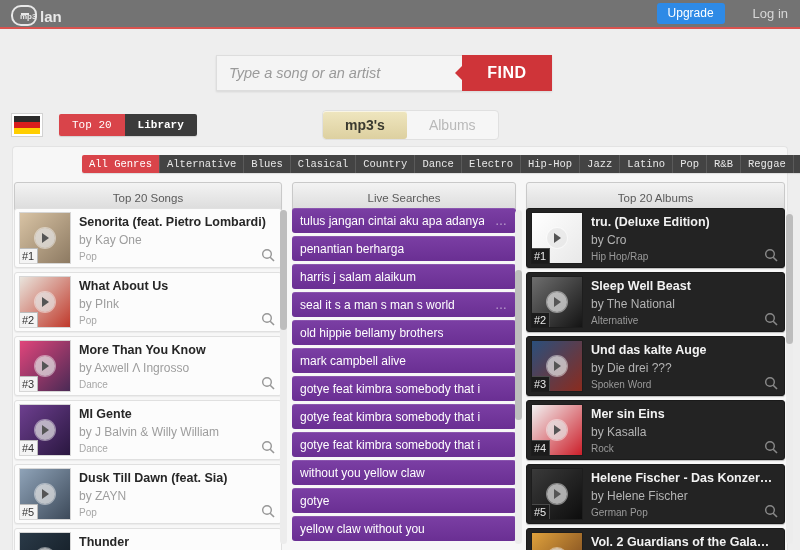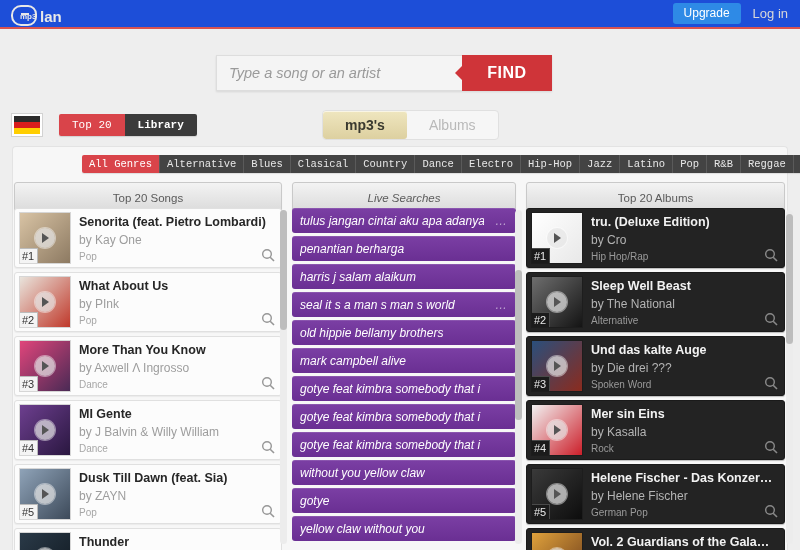--- a/index.html
+++ b/index.html
@@ -8,32 +8,32 @@
     width: 800px; height: 550px;
     background: #eeeeee;
     font-family: "Liberation Sans", sans-serif;
     overflow: hidden;
     position: relative;
   }
 
   
   #topbar {
     height: 29px;
-    background: #1d4ed8;
+    background: #737373;
     position: relative;
     border-bottom: 2px solid #d9534f;
   }
   #logo {
     position: absolute; left: 8px; top: 2px;
     width: 66px; height: 26px;
   }
   #logo svg { display:block; }
   #top-actions {
     position: absolute; right: 8px; top: 3px;
-    display: flex; align-items: center; gap: 8px;
+    display: flex; align-items: center; gap: 24px;
   }
   #upgrade-btn {
     background: #2e8ae6; color: #ffffff;
     font-size: 12px; padding: 4px 11px 5px;
     border-radius: 3px; border: none;
     font-family: "Liberation Sans", sans-serif;
     cursor: pointer;
     line-height: 1;
   }
   #login-link {
@@ -171,21 +171,21 @@
   .genre.active { background: #d9444a; color: #fff; }
 
   
   #cols {
     position: absolute; left: 14px; top: 182px;
     width: 772px; height: 368px;
     display: flex;
   }
   .col { position: relative; height: 100%; }
   .col.songs  { width: 268px; }
-  .col.live   { width: 224px; margin-left: 10px; font-style: italic;}
+  .col.live   { width: 224px; margin-left: 10px;}
   .col.albums { width: 259px; margin-left: 10px;}
 
   .colhead {
     height: 32px;
     background: linear-gradient(#f3f3f3, #d9d9d9);
     border: 1px solid #c9c9c9;
     border-radius: 3px;
     font-size: 11.5px;
     color: #5a5a5a;
     display: flex; align-items: center; justify-content: center;

